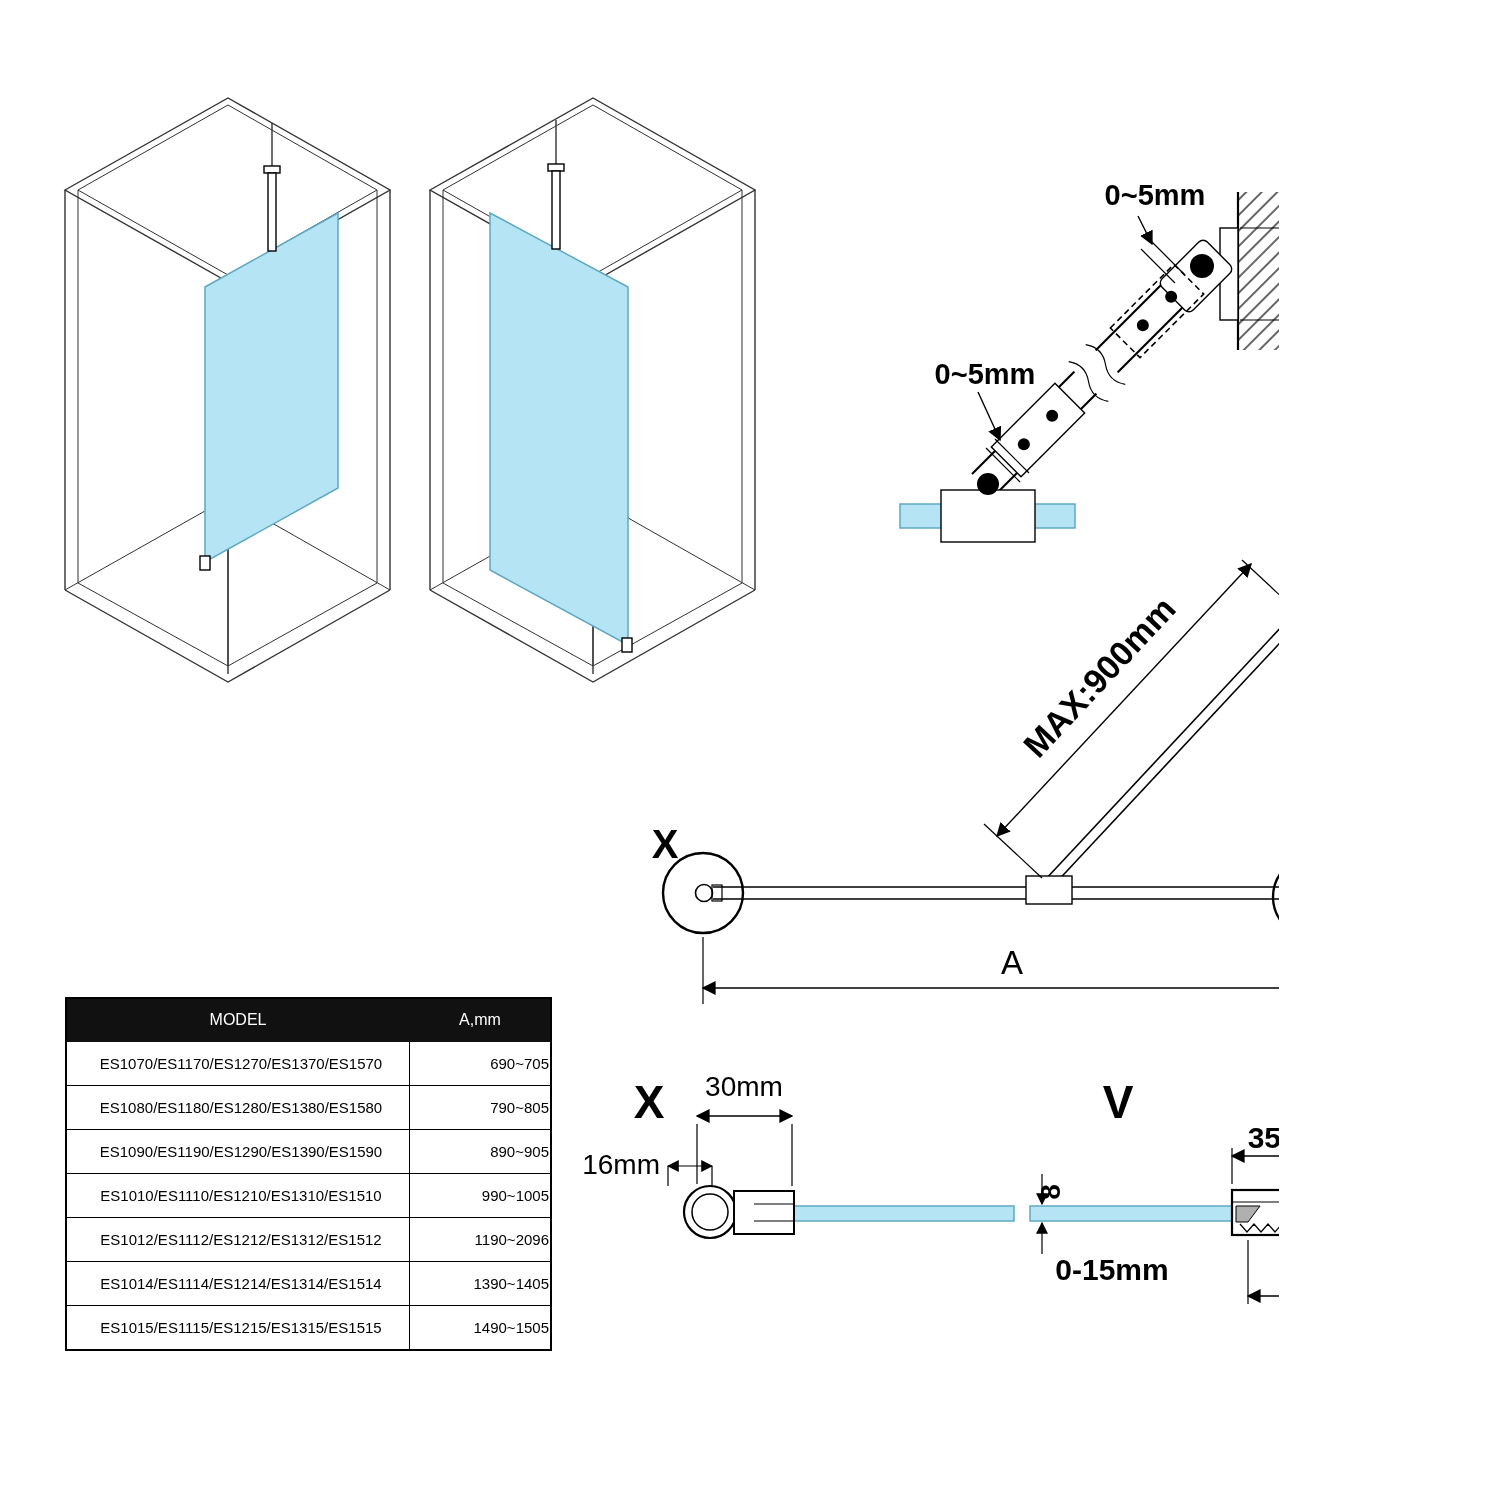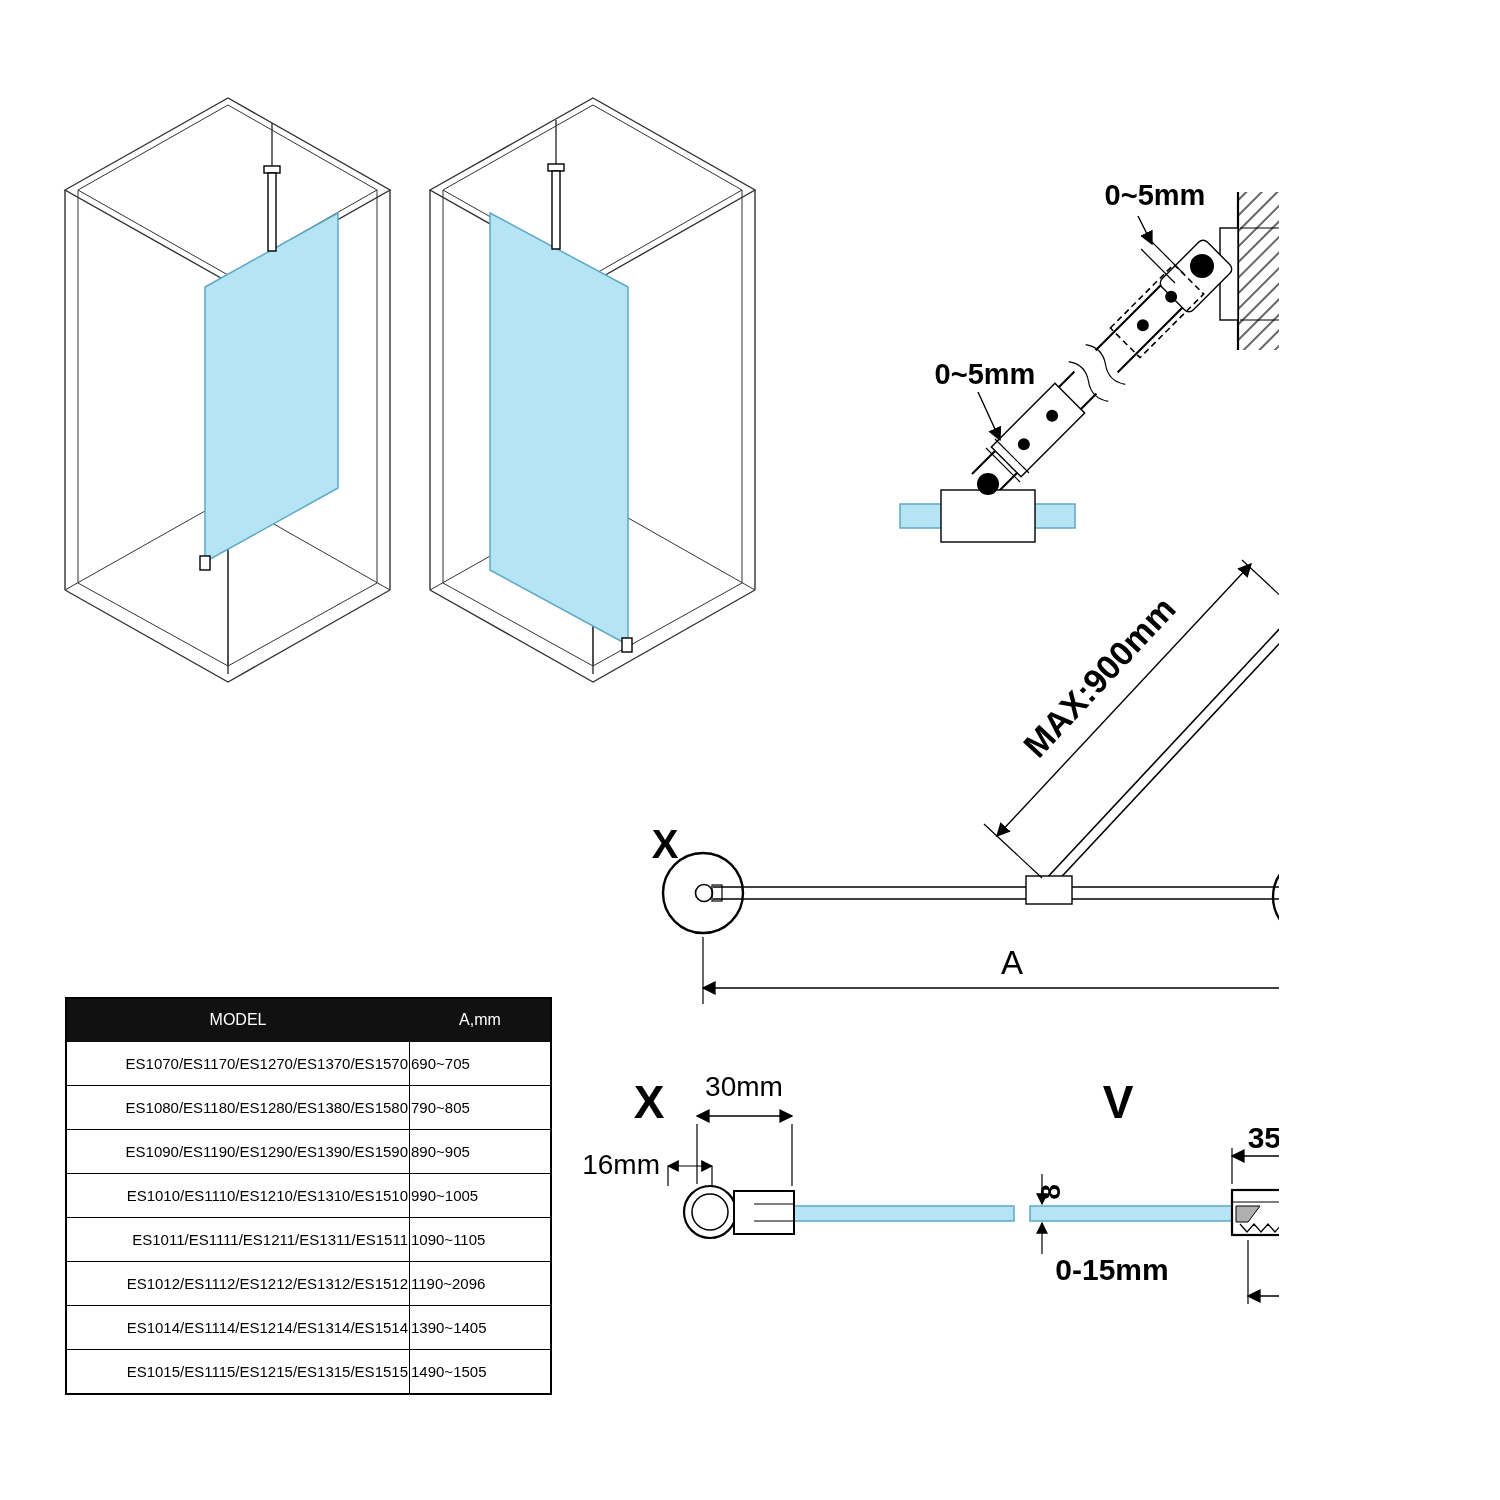--- a/index.html
+++ b/index.html
@@ -19,22 +19,22 @@
   .t-big{font-size:46px;font-weight:700}
   .t-med{font-size:28px;font-weight:400}
   .t-bold{font-size:30px;font-weight:700}
   .t-plan{font-size:40px;font-weight:700}
   .t-max{font-size:34px;font-weight:700}
   .t-a{font-size:33px;font-weight:400}
   table.models{position:absolute;left:65px;top:997px;border-collapse:collapse;table-layout:fixed;width:487px;border:2px solid #000;background:#fff}
   table.models th{background:#111;color:#fff;font-size:16px;font-weight:normal;height:40px;border:1px solid #111;text-align:center}
   table.models th.model{width:340px}
   table.models td{border:1px solid #000;height:41px;font-size:15px;color:#000;background:#fff}
-  table.models td.model{text-align:right;padding-left:7px}
-  table.models td.val{text-align:left}
+  table.models td.model{text-align:center;padding-left:7px}
+  table.models td.val{text-align:right}
 </style>
 </head>
 <body>
 
 <div class="canvas">
 
 <svg width="1500" height="1500" viewBox="0 0 1500 1500">
   <defs>
     <marker id="arr" viewBox="0 0 10 10" refX="9" refY="5" markerWidth="10" markerHeight="10" orient="auto-start-reverse">
       <path d="M0,0 L10,5 L0,10 z" fill="#000"></path>
@@ -252,24 +252,20 @@
     </tr>
     <tr>
       <td class="model">ES1090/ES1190/ES1290/ES1390/ES1590</td>
       <td class="val">890~905</td>
     </tr>
     <tr>
       <td class="model">ES1010/ES1110/ES1210/ES1310/ES1510</td>
       <td class="val">990~1005</td>
     </tr>
     <tr>
-      <td class="model">ES1011/ES1111/ES1211/ES1311/ES1511</td>
-      <td class="val">1090~1105</td>
-    </tr>
-    <tr>
       <td class="model">ES1012/ES1112/ES1212/ES1312/ES1512</td>
       <td class="val">1190~2096</td>
     </tr>
     <tr>
       <td class="model">ES1014/ES1114/ES1214/ES1314/ES1514</td>
       <td class="val">1390~1405</td>
     </tr>
     <tr>
       <td class="model">ES1015/ES1115/ES1215/ES1315/ES1515</td>
       <td class="val">1490~1505</td>

